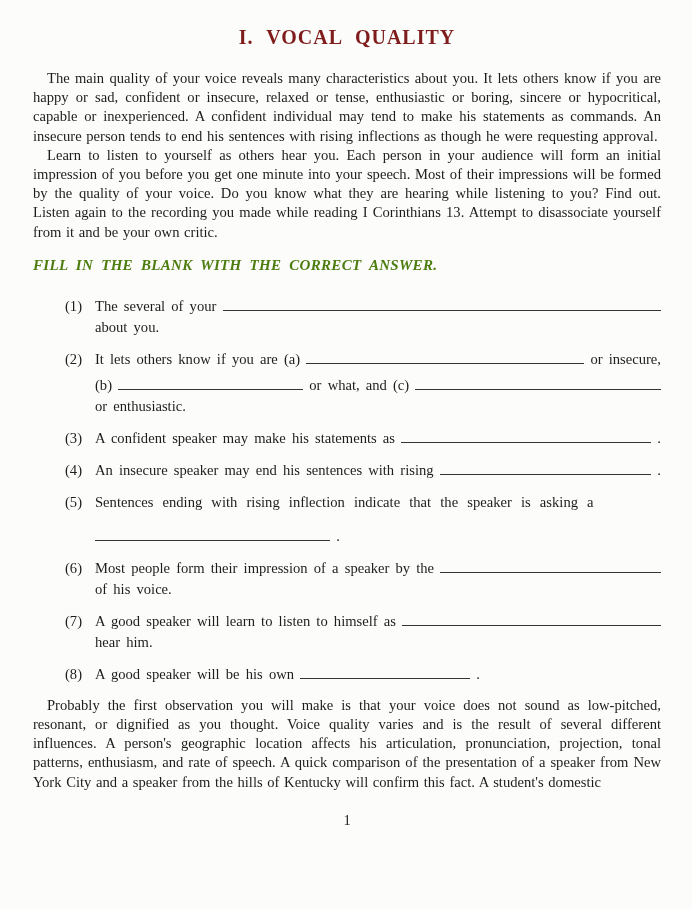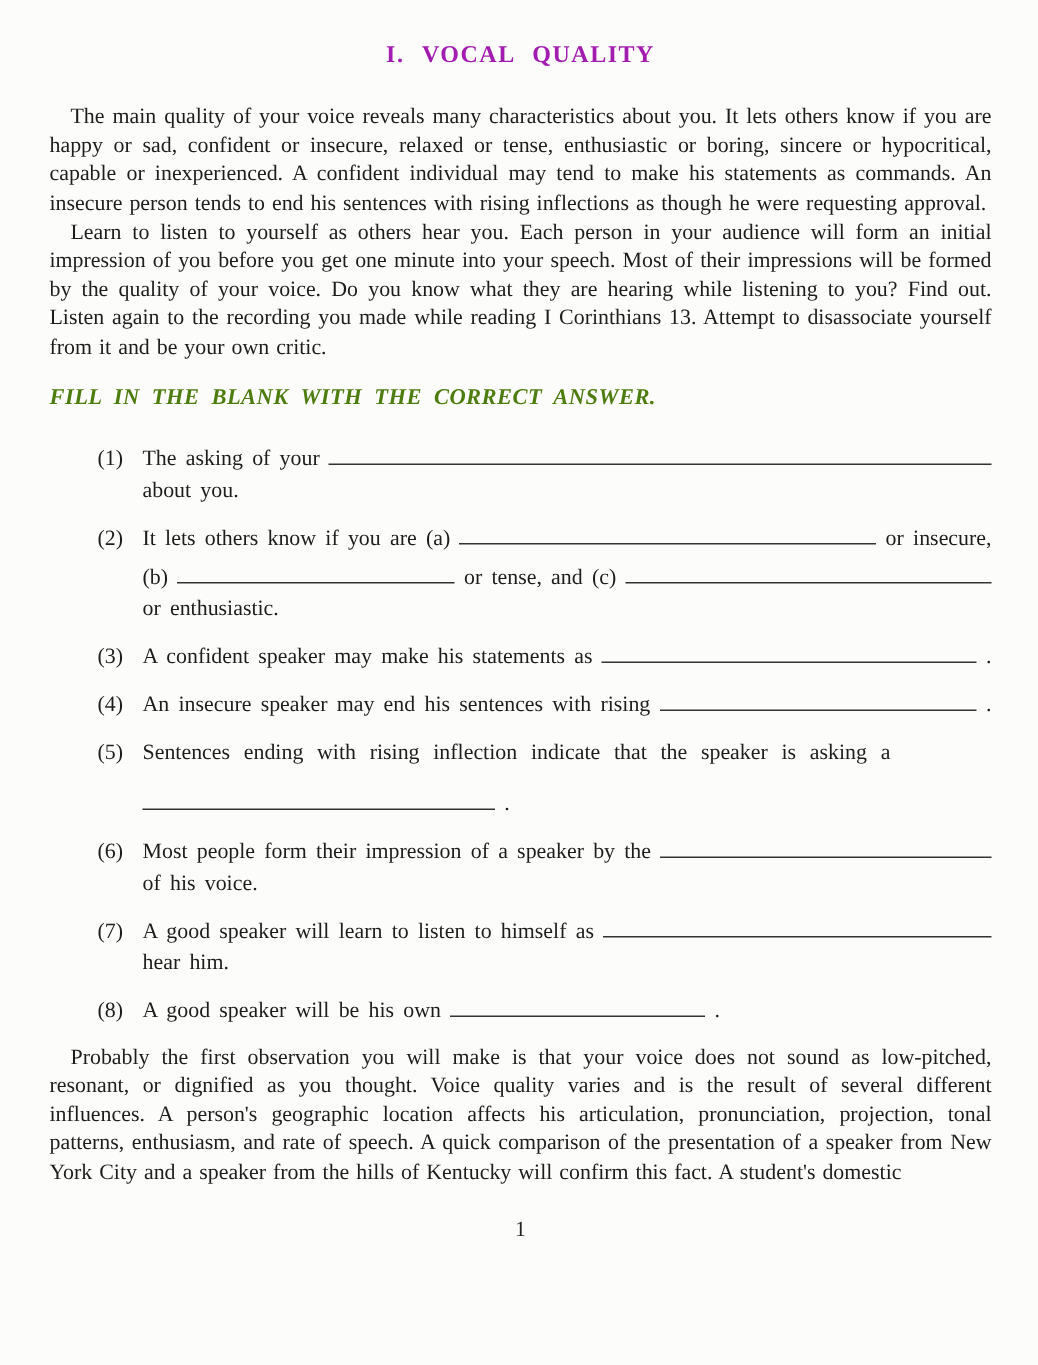--- a/index.html
+++ b/index.html
@@ -8,23 +8,23 @@
     background:#fcfcfa;overflow:hidden;
     font-family:"Liberation Serif","DejaVu Serif",serif;
     color:#1d1d1d;
     -webkit-font-smoothing:antialiased;
   }
   .page{
     box-sizing:border-box;width:692px;height:910px;
     padding:24px 31px 0 33px;
   }
   .title{
-    text-align:center;font-size:16px;font-weight:bold;
+    text-align:center;font-size:20px;font-weight:bold;
     letter-spacing:1px;word-spacing:7px;
-    margin:0 0 19px 0;line-height:26px;color:#a21caf;
+    margin:0 0 19px 0;line-height:26px;color:#7f1d1d;
   }
   p.body-par{
     margin:0;font-size:14.6px;line-height:19.2px;
     text-align:justify;text-indent:14px;word-spacing:1px;
   }
   .exercise-heading{
     margin:13px 0 21px 0;font-size:15px;font-weight:bold;font-style:italic;
     letter-spacing:0.3px;word-spacing:4px;line-height:20px;color:#4d7c0f;
   }
   .questions{padding-left:32px;}
@@ -56,40 +56,40 @@
   <p class="body-par">The main quality of your voice reveals many characteristics about you. It lets others know if you are happy or sad, confident or insecure, relaxed or tense, enthusiastic or boring, sincere or hypocritical, capable or inexperienced. A confident individual may tend to make his statements as commands. An insecure person tends to end his sentences with rising inflections as though he were requesting approval.</p>
   <p class="body-par">Learn to listen to yourself as others hear you. Each person in your audience will form an initial impression of you before you get one minute into your speech. Most of their impressions will be formed by the quality of your voice. Do you know what they are hearing while listening to you? Find out. Listen again to the recording you made while reading I Corinthians 13. Attempt to disassociate yourself from it and be your own critic.</p>
 
   <div class="exercise-heading">FILL IN THE BLANK WITH THE CORRECT ANSWER.</div>
 
   <div class="questions">
       <div class="question">
         <span class="q-num">(1)</span>
         <div class="q-body">
           <div class="q-line">
-            <span class="q-text">The asking of your </span>
+            <span class="q-text">The several of your </span>
             <span class="blank fill" style="min-width: 180px;"></span>
           </div>
           <div class="q-line">
             <span class="q-text">about you.</span>
           </div>
         </div>
       </div>
       <div class="question">
         <span class="q-num">(2)</span>
         <div class="q-body">
           <div class="q-line">
             <span class="q-text">It lets others know if you are (a) </span>
             <span class="blank fill" style="min-width: 180px;"></span>
             <span class="q-text"> or insecure,</span>
           </div>
           <div class="q-line gap-sm">
             <span class="q-text">(b) </span>
             <span class="blank" style="min-width: 185px;"></span>
-            <span class="q-text"> or tense, and (c) </span>
+            <span class="q-text"> or what, and (c) </span>
             <span class="blank fill" style="min-width: 140px;"></span>
           </div>
           <div class="q-line">
             <span class="q-text">or enthusiastic.</span>
           </div>
         </div>
       </div>
       <div class="question">
         <span class="q-num">(3)</span>
         <div class="q-body">

